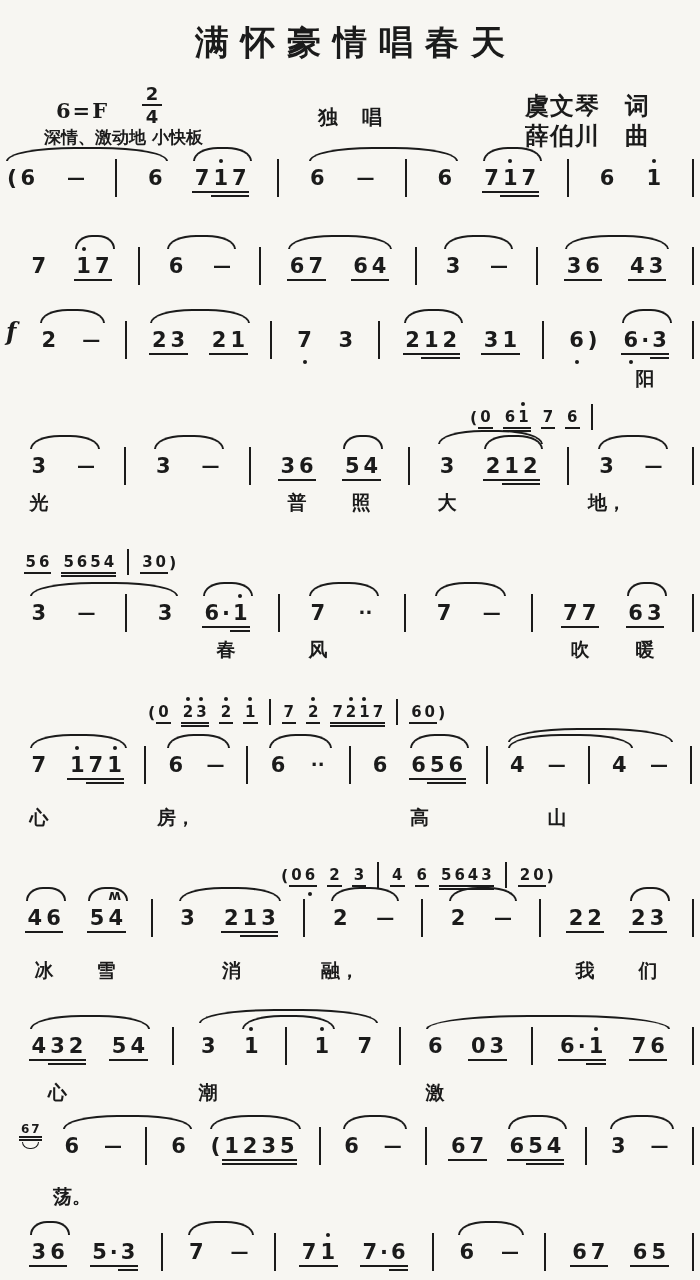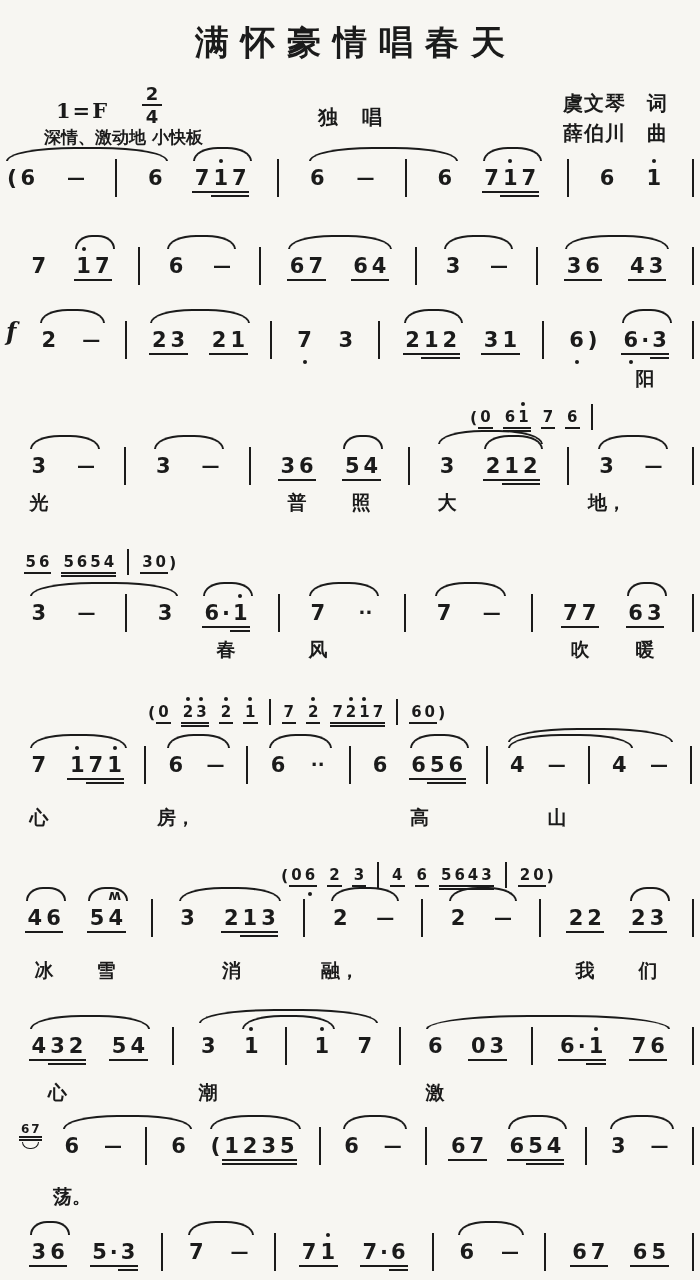--- a/index.html
+++ b/index.html
@@ -13,21 +13,21 @@
     font-family:"DejaVu Serif","Liberation Serif",serif;
     font-size:34px;font-weight:700;letter-spacing:12px;text-indent:12px;}
   .keysig{position:absolute;left:56px;top:98px;font-size:21px;font-weight:700;
     font-family:"DejaVu Serif","Liberation Serif",serif;letter-spacing:2px;}
   .timesig{position:absolute;left:142px;top:84px;display:flex;flex-direction:column;
     align-items:center;font-weight:700;font-size:18px;line-height:19px;}
   .timesig .tsbar{width:20px;height:2px;background:#1b1b1b;margin:1px 0;}
   .voice{position:absolute;left:0;top:104px;width:100%;text-align:center;
     font-size:20px;font-weight:700;letter-spacing:24px;text-indent:24px;
     font-family:"DejaVu Serif","Liberation Serif",serif;}
-  .credit{position:absolute;right:32px;font-size:20px;font-weight:700;
+  .credit{position:absolute;right:50px;font-size:24px;font-weight:700;
     font-family:"DejaVu Serif","Liberation Serif",serif;letter-spacing:1px;white-space:nowrap;}
   .credit.c1{top:90px;} .credit.c2{top:120px;text-align:right;}
   .tempo{position:absolute;left:44px;top:126px;font-size:17px;font-weight:700;
     font-family:"DejaVu Serif","Liberation Serif",serif;}
   
   .sys{position:absolute;left:0;width:700px;}
   .staff{position:absolute;height:40px;display:flex;justify-content:space-between;
     align-items:center;}
   .cell{display:inline-flex;align-items:flex-end;gap:1px;position:relative;}
   .ch{position:relative;display:inline-block;font-weight:700;font-size:21px;
@@ -62,21 +62,21 @@
   .gtie{width:15px;height:6px;border:1.6px solid #1b1b1b;border-top:none;
     border-radius:0 0 60% 60% / 0 0 130% 130%;margin-top:5px;}
   .morn{position:absolute;top:-18px;left:55%;font-size:14px;font-weight:700;
     letter-spacing:-1px;}
 </style>
 </head>
 <body>
 
 <div>
   <div class="title">满怀豪情唱春天</div>
-  <div class="keysig">1=F</div>
+  <div class="keysig">6=F</div>
   <div class="timesig">
     <span>2</span>
     <span class="tsbar"></span>
     <span>4</span>
   </div>
   <div class="voice">独唱</div>
   <div class="credit c1">虞文琴　词</div>
   <div class="credit c2">薛伯川　曲</div>
   <div class="tempo">深情、激动地 小快板</div>
   <div id="systems">

